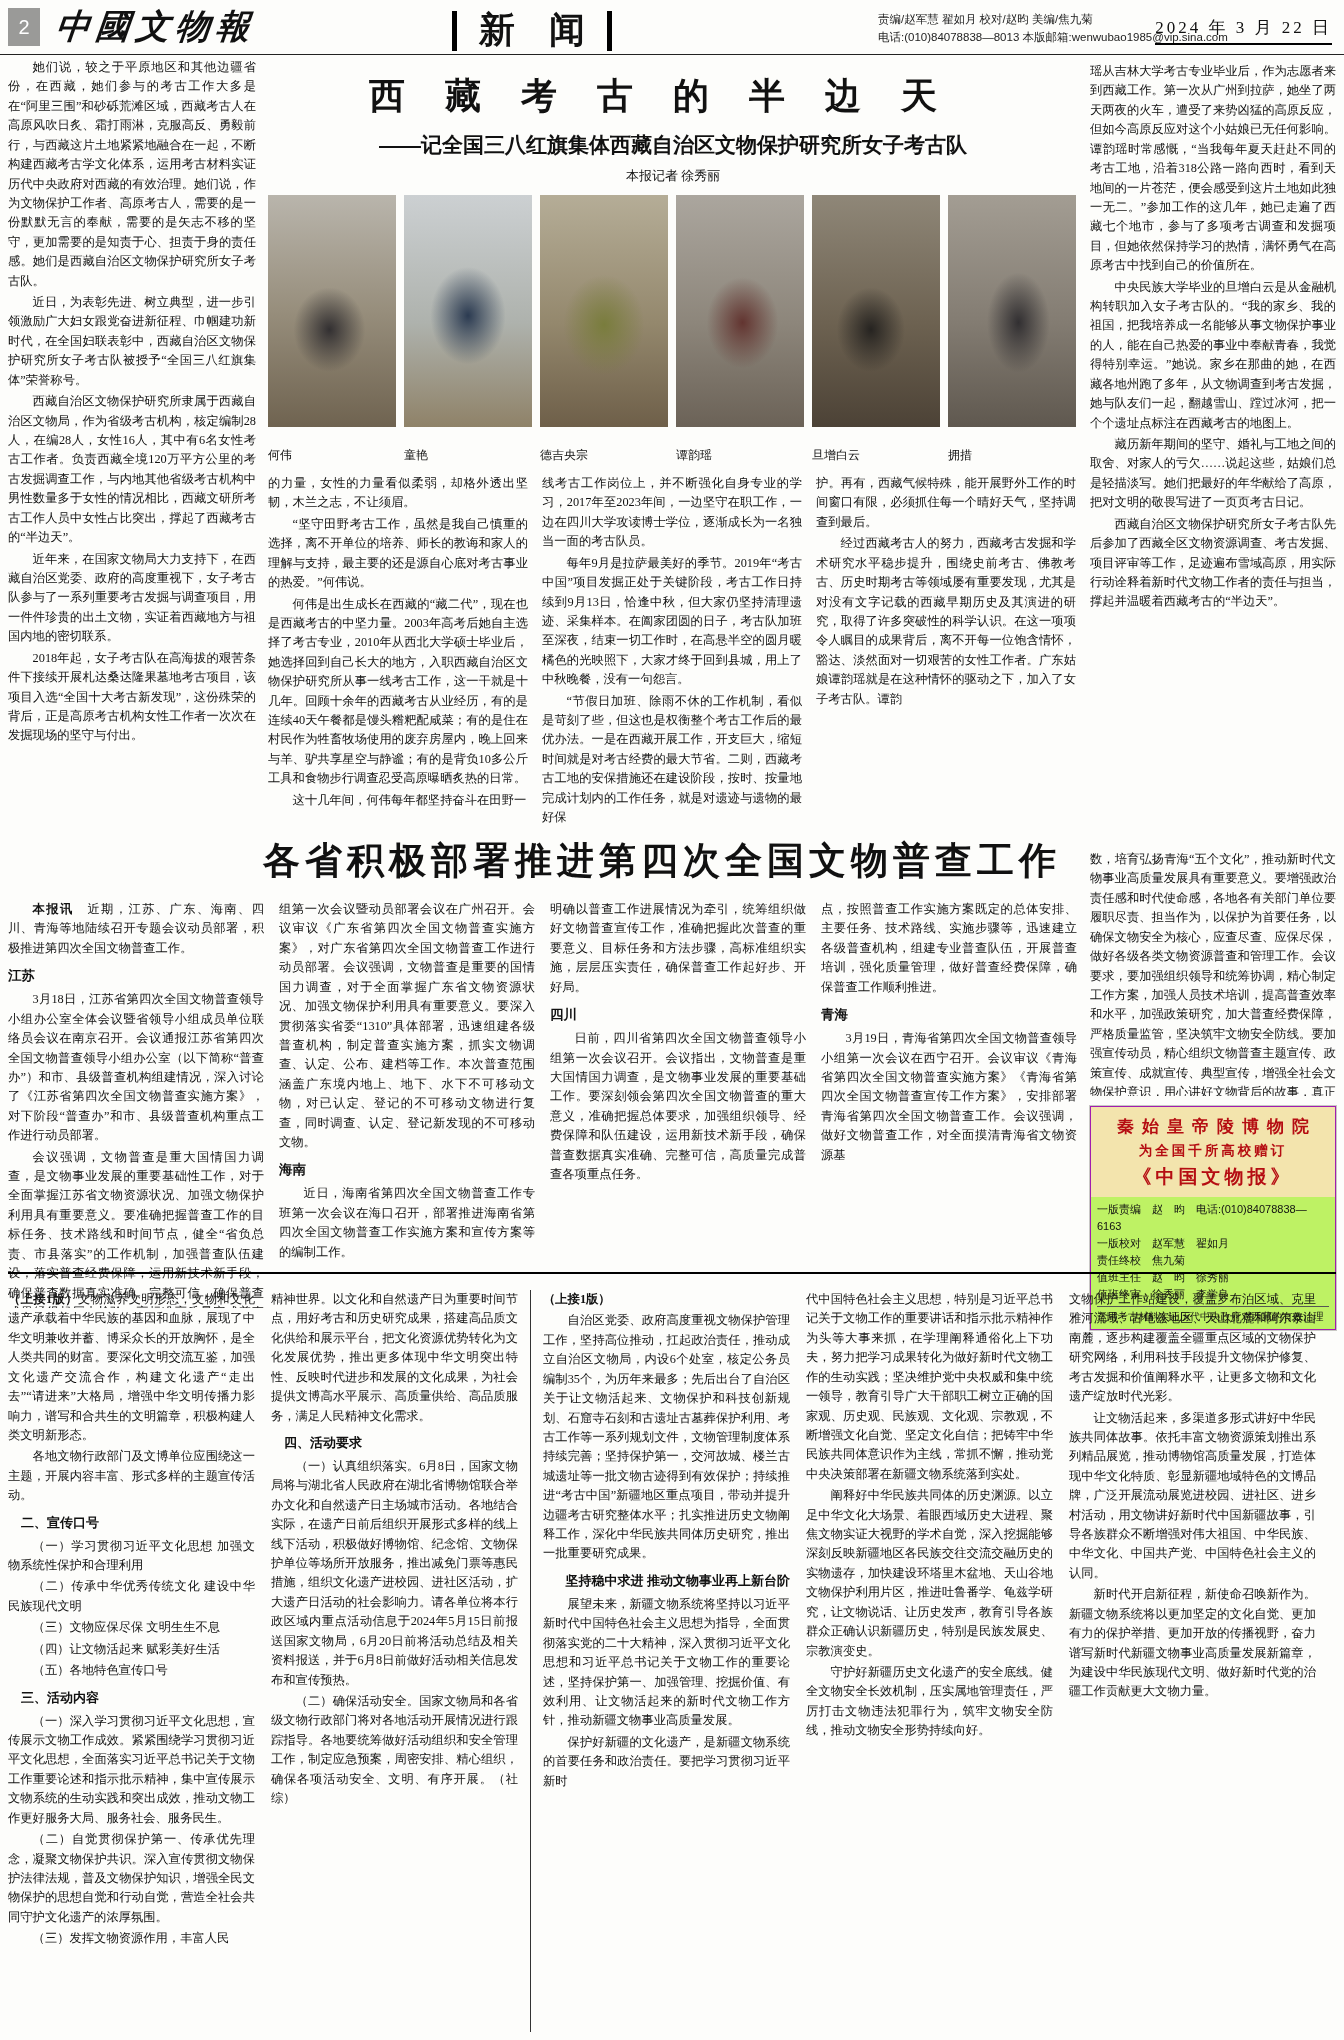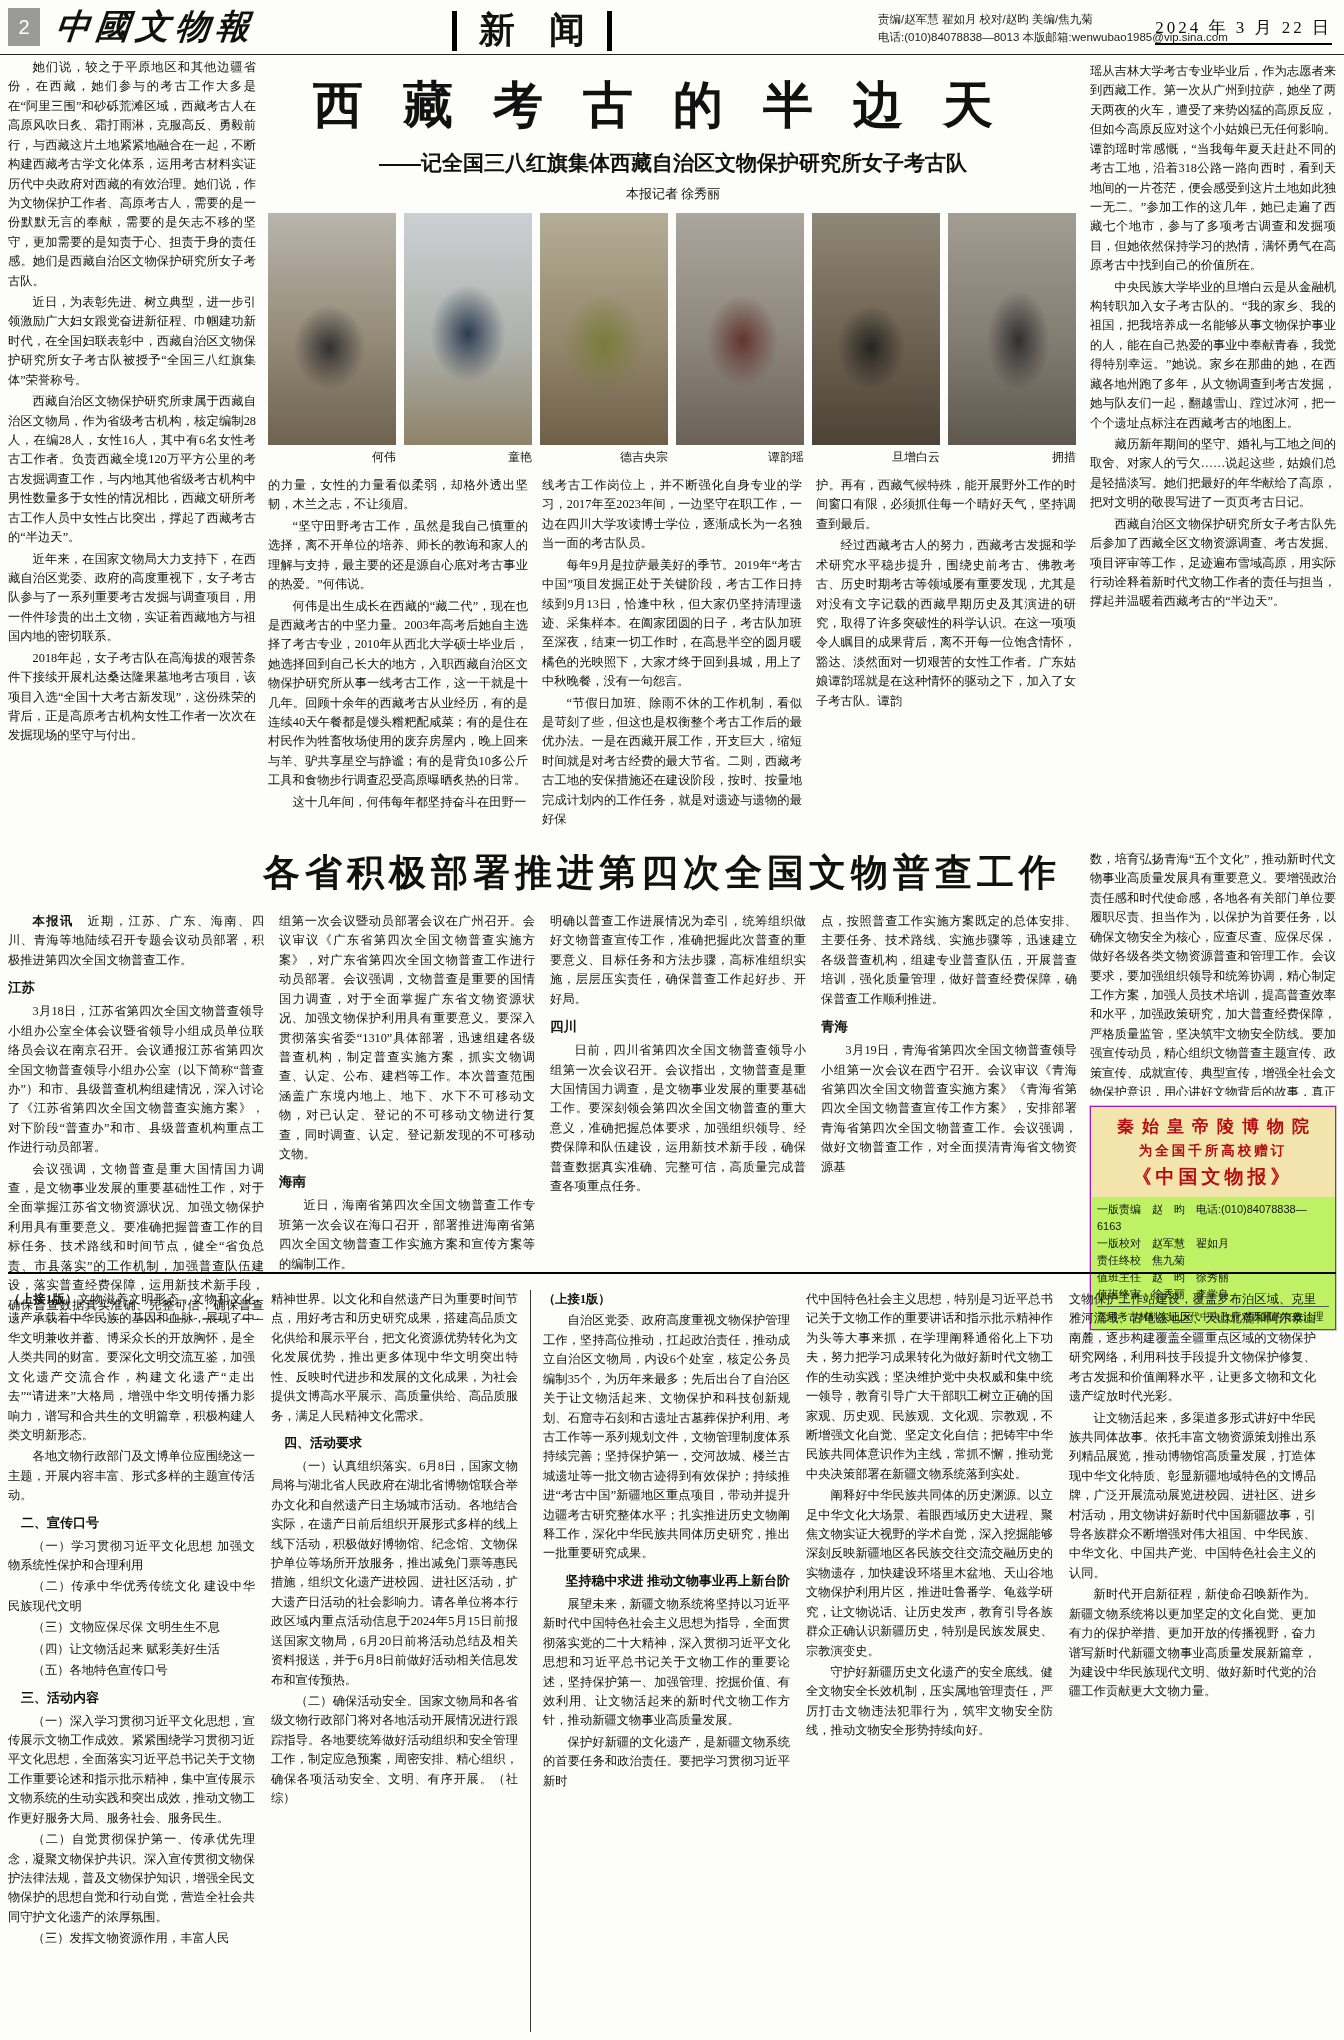--- a/index.html
+++ b/index.html
@@ -23,38 +23,38 @@
   .txt{overflow:hidden;}
   .lead{font-weight:bold;}
   .prov{font-family:"Liberation Sans",sans-serif;font-weight:bold;font-size:13.5px;margin:9px 0 5px 0;}
   .subhd{font-family:"Liberation Sans",sans-serif;font-weight:bold;font-size:13px;margin:8px 0 5px 0;text-indent:1em;}
   .slogan{text-indent:2em;}
   
   .mainL{position:absolute;left:8px;top:58px;width:1070px;}
   .a1row{display:flex;gap:12px;}
   .a1left{width:248px;height:732px;}
   .a1ctr{width:810px;}
-  .a1title{font-size:50px;font-weight:bold;text-align:center;letter-spacing:40px;margin-right:-40px;
+  .a1title{font-size:36px;font-weight:bold;text-align:center;letter-spacing:40px;margin-right:-40px;
            margin:14px 0 10px 0;white-space:nowrap;}
   .a1sub{font-size:21px;font-weight:bold;text-align:center;margin:2px 0 8px 0;font-family:"Liberation Sans",sans-serif;}
   .a1by{font-size:13px;text-align:center;margin-bottom:10px;}
   .photos{display:flex;gap:8px;}
   .photos figure{margin:0;width:128px;}
   .ph{width:128px;height:232px;}
-  .photos figcaption{font-size:12px;text-align:right;padding-top:4px;}
+  .photos figcaption{font-size:12px;text-align:left;padding-top:20px;}
   .ph1{background:radial-gradient(ellipse 40% 26% at 48% 58%,rgba(40,38,42,.9),rgba(40,38,42,0) 70%),linear-gradient(180deg,#b9b5ac 0%,#978e7c 50%,#6f6350 100%);}
   .ph2{background:radial-gradient(ellipse 42% 30% at 50% 52%,rgba(36,52,76,.95),rgba(36,52,76,0) 70%),linear-gradient(180deg,#ccd0d2 0%,#aeb2ad 55%,#8f8268 100%);}
   .ph3{background:radial-gradient(ellipse 44% 30% at 50% 56%,rgba(120,124,58,.95),rgba(120,124,58,0) 72%),linear-gradient(180deg,#b5ad97 0%,#94886d 55%,#6e5f49 100%);}
   .ph4{background:radial-gradient(ellipse 40% 28% at 52% 55%,rgba(96,48,44,.95),rgba(96,48,44,0) 70%),linear-gradient(180deg,#aba69e 0%,#8d867b 55%,#6b6257 100%);}
   .ph5{background:radial-gradient(ellipse 38% 26% at 46% 58%,rgba(34,32,30,.95),rgba(34,32,30,0) 70%),linear-gradient(180deg,#8f8778 0%,#6d6251 55%,#4c4236 100%);}
   .ph6{background:radial-gradient(ellipse 34% 30% at 55% 55%,rgba(45,43,46,.95),rgba(45,43,46,0) 72%),linear-gradient(180deg,#a39d93 0%,#837c72 55%,#5f584f 100%);}
   .a1body{display:flex;gap:14px;margin-top:10px;}
   .a1body .txt{width:260px;height:352px;}
   
-  .a2{margin-top:20px;}
+  .a2{margin-top:10px;}
   .a2title{font-size:37px;font-weight:bold;text-align:center;letter-spacing:5px;
            margin:6px 0 14px 238px;width:832px;white-space:nowrap;}
   .a2cols{display:flex;gap:15px;}
   .a2cols .txt{width:256px;height:408px;}
   
   .rail{position:absolute;left:1090px;top:62px;width:246px;}
   .railA{height:788px;}
   .railB{height:246px;}
   .adbox{margin-top:10px;border:1px solid #a21caf;outline:1px solid #c8c8c4;}
   .adtop{background:#f3e4ad;text-align:center;padding:8px 4px 7px 4px;color:#b50d12;font-weight:bold;}

